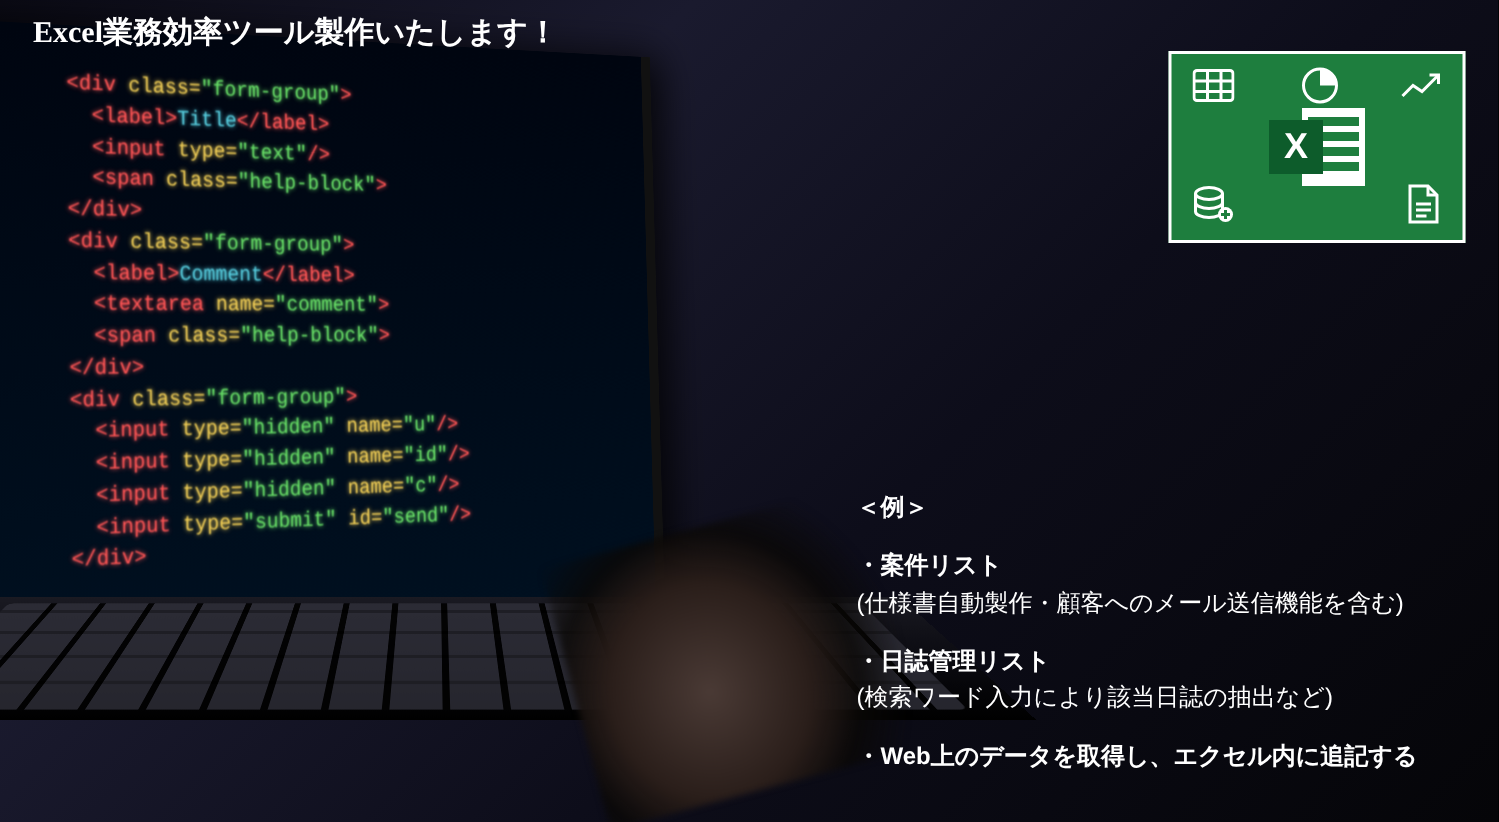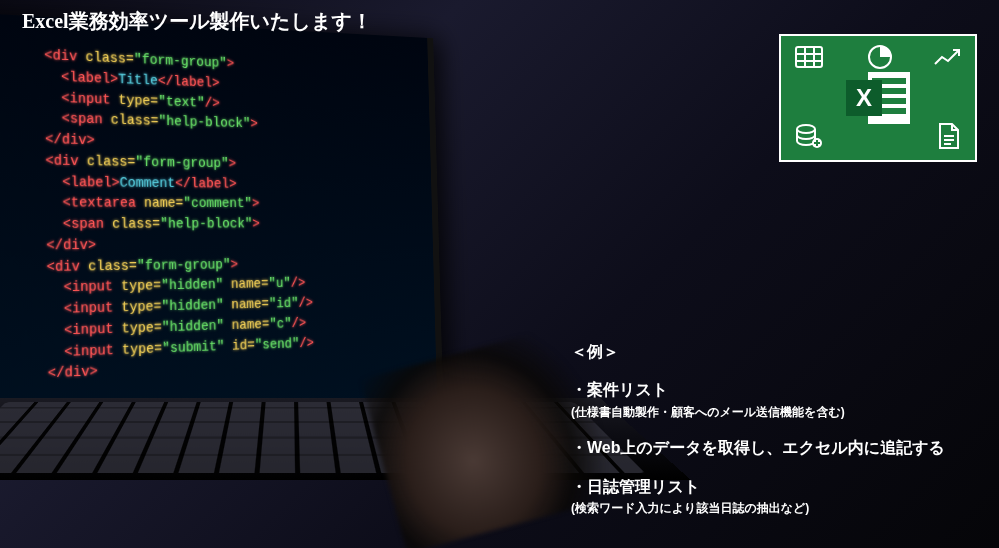--- a/index.html
+++ b/index.html
@@ -147,21 +147,21 @@
       bottom: 16px;
       width: 410px;
       color: #fff;
       font-size: 16px;
       line-height: 1.55;
       z-index: 10;
     }
     .examples .heading { font-weight: bold; margin-bottom: 14px; }
     .examples .item { margin-bottom: 14px; }
     .examples .item-title { font-weight: bold; }
-    .examples .item-sub { font-weight: bold; font-size: 12px; }
+    .examples .item-sub { font-weight: normal; font-size: 16px; }
   </style>
 </head>
 <body>
 
 <div class="bg-image">
   <div class="laptop-screen">
     <div class="code-block" id="code-block">
         <div class="code-line"><span class="t-red">&lt;div </span><span class="t-yellow">class=</span><span class="t-green">"form-group"</span><span class="t-red">&gt;</span></div>
         <div class="code-line"><span class="t-gray">  </span><span class="t-red">&lt;label&gt;</span><span class="t-cyan">Title</span><span class="t-red">&lt;/label&gt;</span></div>
         <div class="code-line"><span class="t-gray">  </span><span class="t-red">&lt;input </span><span class="t-yellow">type=</span><span class="t-green">"text"</span><span class="t-red">/&gt;</span></div>
@@ -227,20 +227,20 @@
 </div>
 
 <div class="examples">
   <div class="heading">＜例＞</div>
   <div id="examples-items">
       <div class="item">
         <div class="item-title">・案件リスト</div>
         <div class="item-sub">(仕様書自動製作・顧客へのメール送信機能を含む)</div>
       </div>
       <div class="item">
-        <div class="item-title">・Web上のデータを取得し、エクセル内に追記する</div>
-      </div>
-      <div class="item">
         <div class="item-title">・日誌管理リスト</div>
         <div class="item-sub">(検索ワード入力により該当日誌の抽出など)</div>
       </div>
+      <div class="item">
+        <div class="item-title">・Web上のデータを取得し、エクセル内に追記する</div>
+      </div>
     </div>
 </div>
 
 </body></html>

